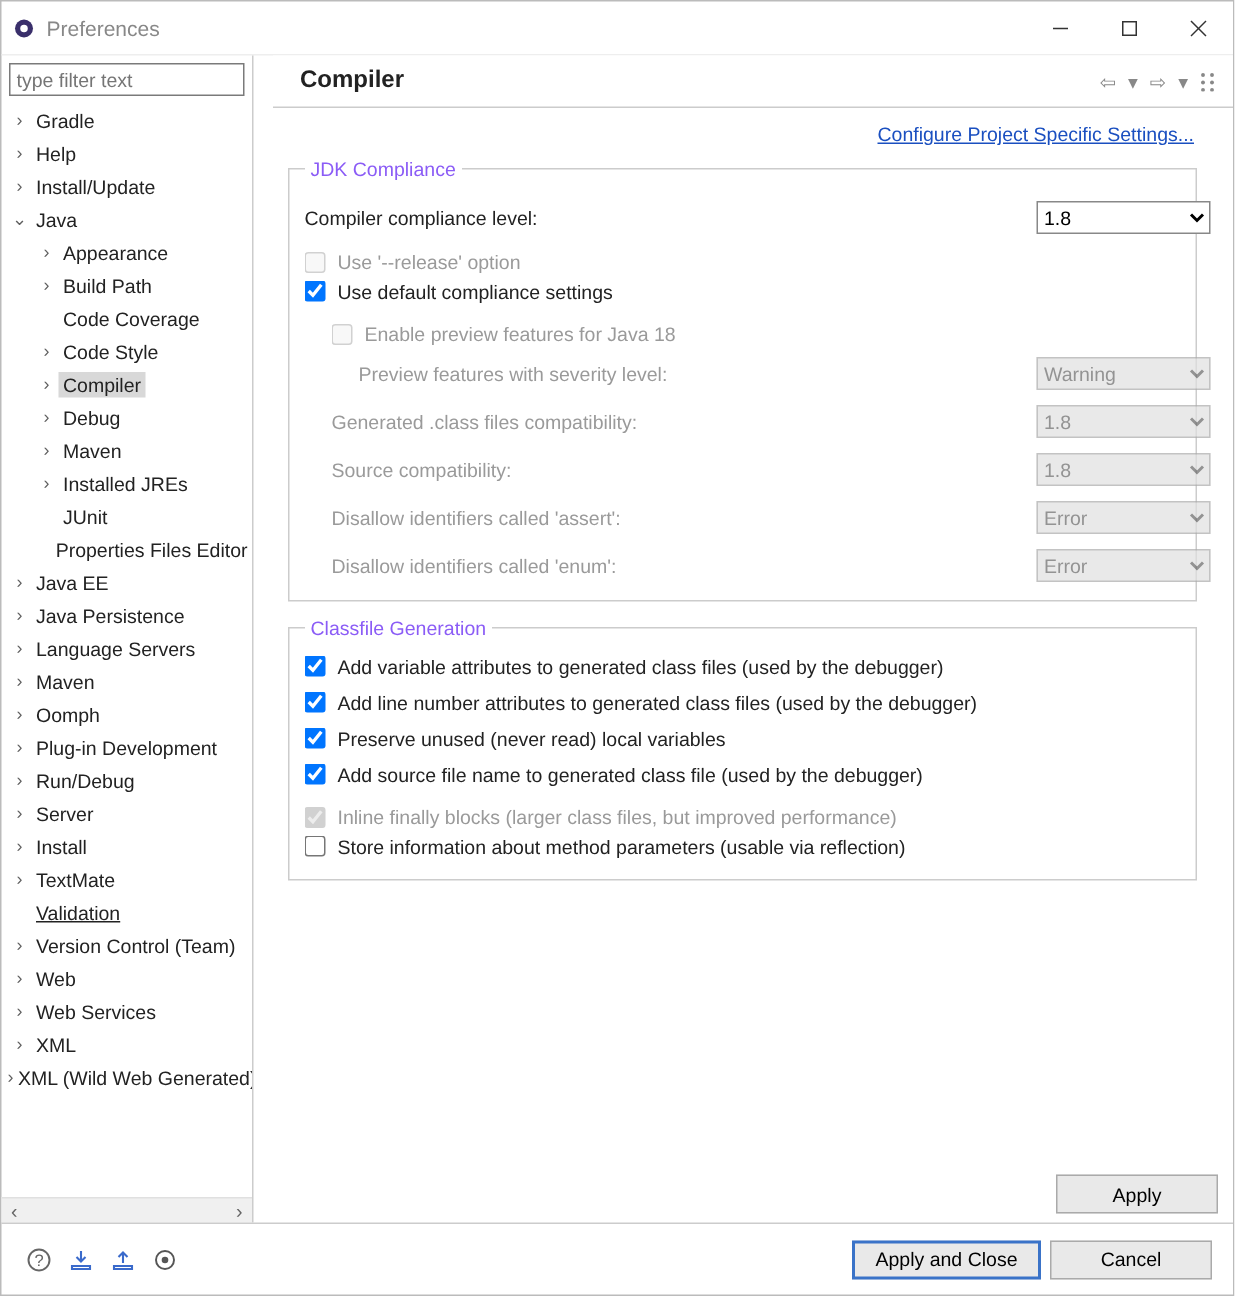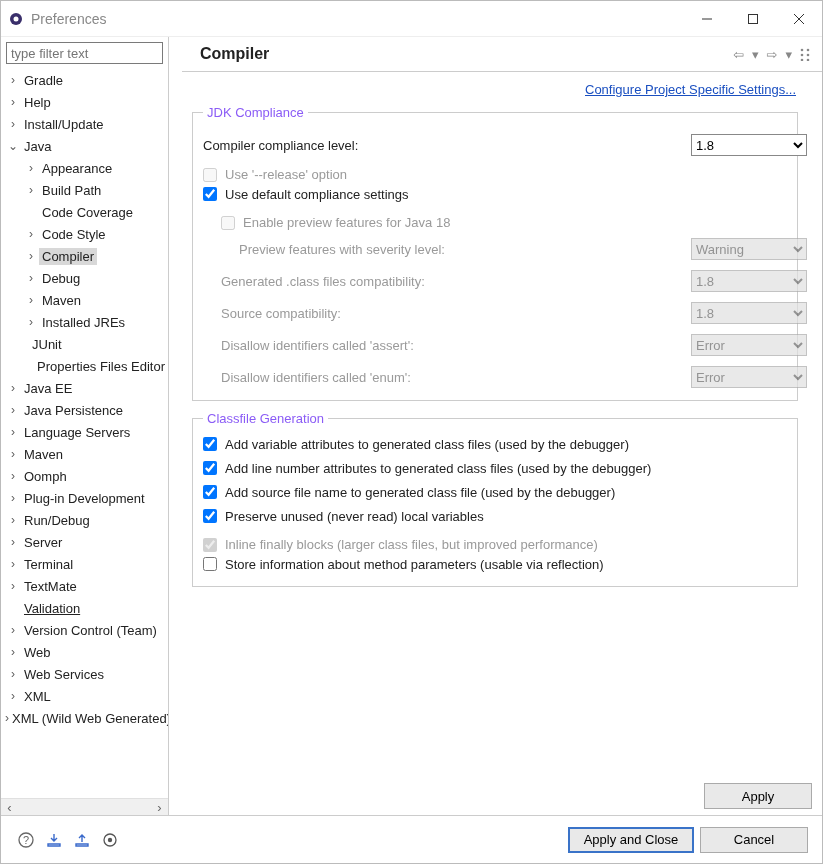--- a/index.html
+++ b/index.html
@@ -224,21 +224,21 @@
               <span class="label-span">Debug</span>
             </div>
             <div class="tree-row" style="padding-left: 22px;">
               <span class="twisty">›</span>
               <span class="label-span">Maven</span>
             </div>
             <div class="tree-row" style="padding-left: 22px;">
               <span class="twisty">›</span>
               <span class="label-span">Installed JREs</span>
             </div>
-            <div class="tree-row" style="padding-left: 12px;">
+            <div class="tree-row" style="padding-left: 22px;">
               <span class="twisty"></span>
               <span class="label-span">JUnit</span>
             </div>
             <div class="tree-row" style="padding-left: 22px;">
               <span class="twisty"></span>
               <span class="label-span">Properties Files Editor</span>
             </div>
             <div class="tree-row" style="padding-left: 4px;">
               <span class="twisty">›</span>
               <span class="label-span">Java EE</span>
@@ -266,21 +266,21 @@
             <div class="tree-row" style="padding-left: 4px;">
               <span class="twisty">›</span>
               <span class="label-span">Run/Debug</span>
             </div>
             <div class="tree-row" style="padding-left: 4px;">
               <span class="twisty">›</span>
               <span class="label-span">Server</span>
             </div>
             <div class="tree-row" style="padding-left: 4px;">
               <span class="twisty">›</span>
-              <span class="label-span">Terminal</span>
+              <span class="label-span">Install</span>
             </div>
             <div class="tree-row" style="padding-left: 4px;">
               <span class="twisty">›</span>
               <span class="label-span">TextMate</span>
             </div>
             <div class="tree-row" style="padding-left: 4px; text-decoration: underline;">
               <span class="twisty"></span>
               <span class="label-span">Validation</span>
             </div>
             <div class="tree-row" style="padding-left: 4px;">
@@ -393,25 +393,25 @@
               <div class="chk-row">
                 <input type="checkbox" checked="" style="">
                 <span>Add variable attributes to generated class files (used by the debugger)</span>
               </div>
               <div class="chk-row">
                 <input type="checkbox" checked="" style="">
                 <span>Add line number attributes to generated class files (used by the debugger)</span>
               </div>
               <div class="chk-row">
                 <input type="checkbox" checked="" style="">
-                <span>Add source file name to generated class file (used by the debugger)</span>
+                <span>Preserve unused (never read) local variables</span>
               </div>
               <div class="chk-row">
                 <input type="checkbox" checked="" style="">
-                <span>Preserve unused (never read) local variables</span>
+                <span>Add source file name to generated class file (used by the debugger)</span>
               </div>
               <div class="chk-row disabled">
                 <input type="checkbox" disabled="" checked="" style="">
                 <span>Inline finally blocks (larger class files, but improved performance)</span>
               </div>
               <div class="chk-row">
                 <input type="checkbox" style="">
                 <span>Store information about method parameters (usable via reflection)</span>
               </div>
             </div>

